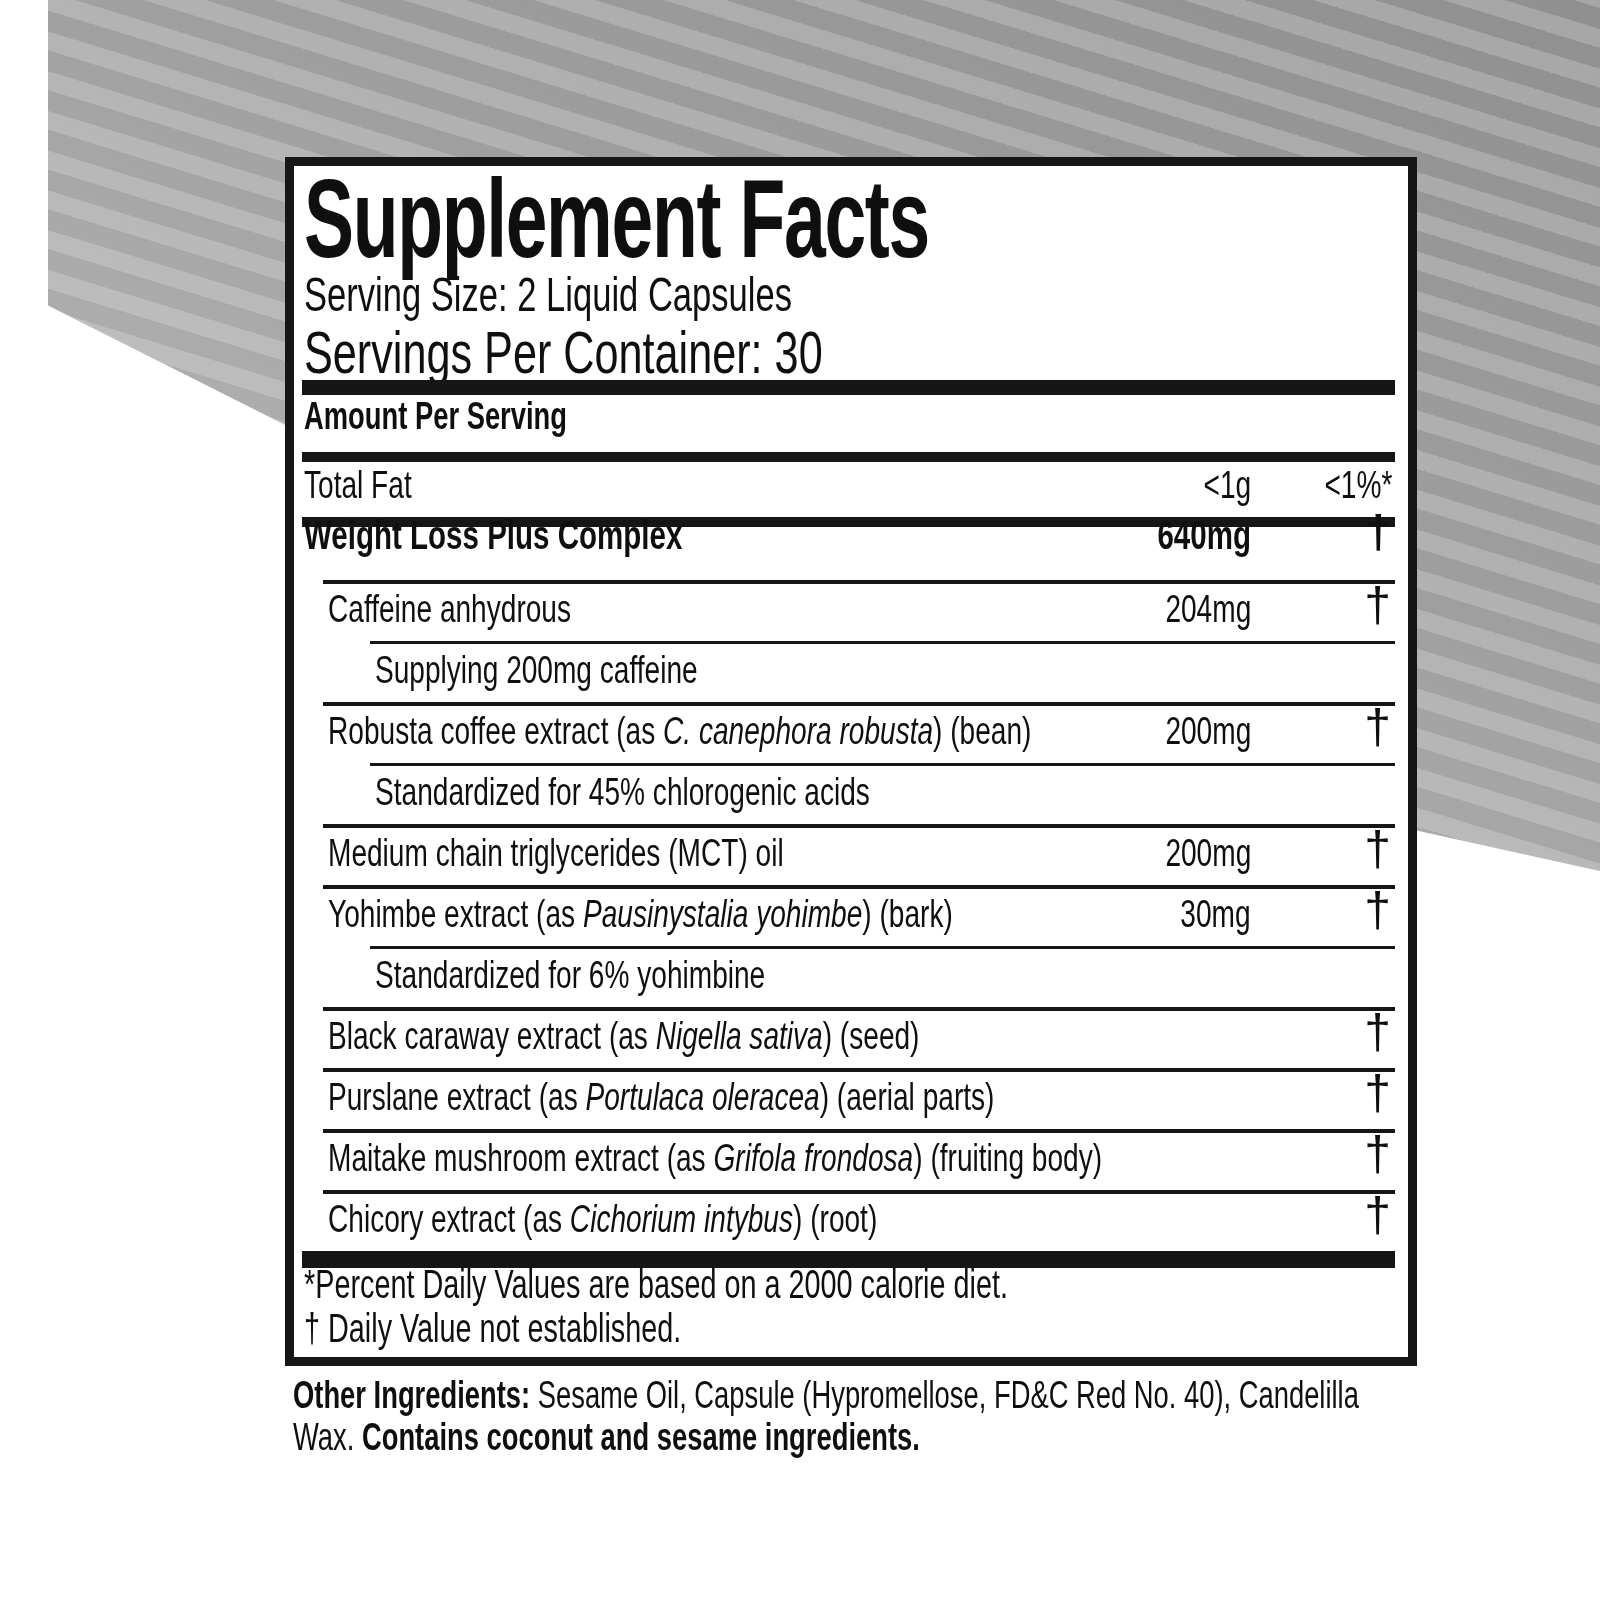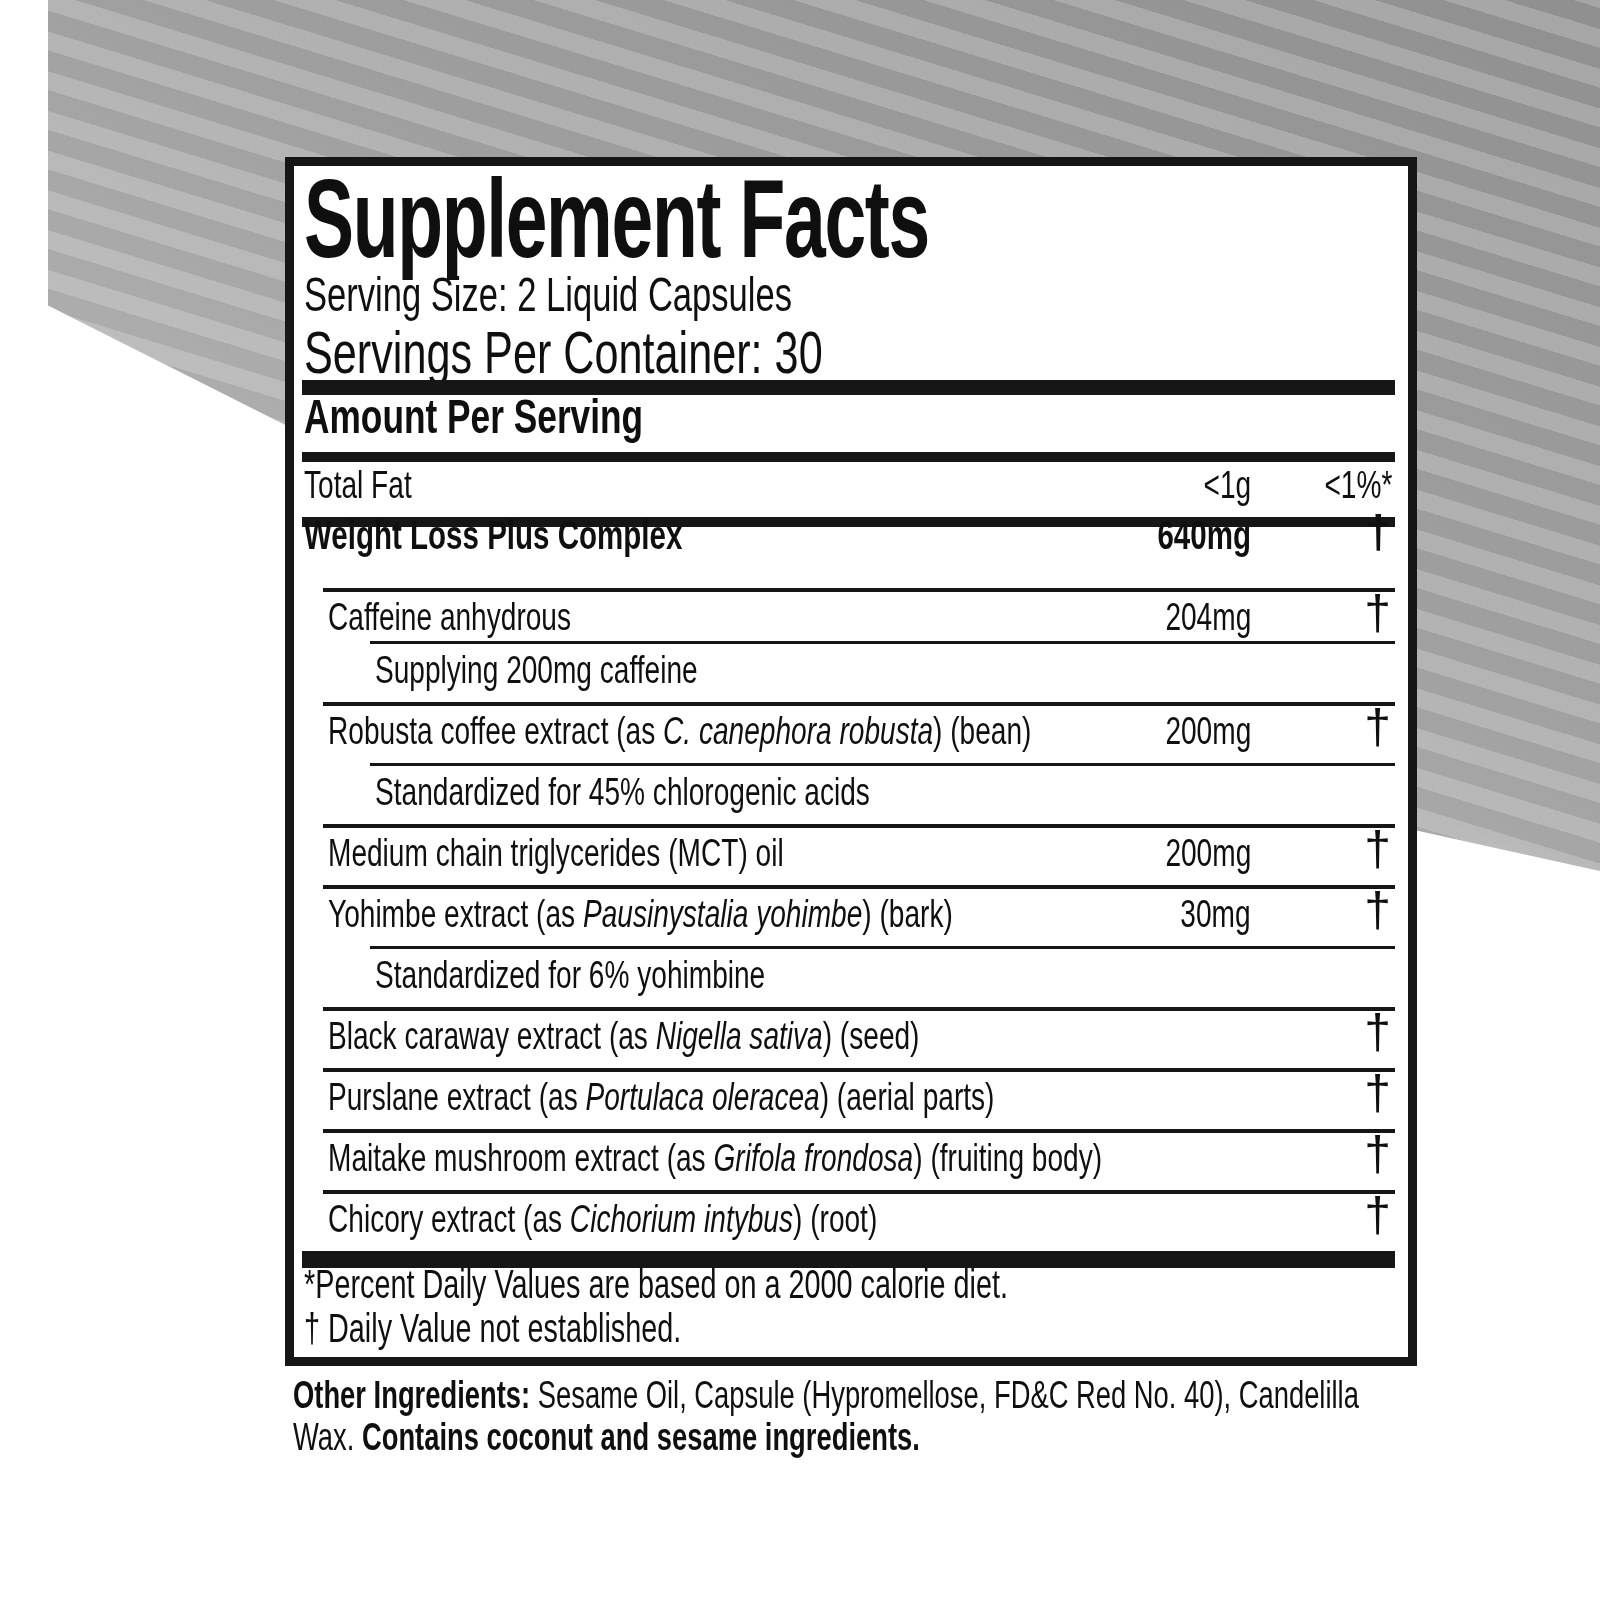--- a/index.html
+++ b/index.html
@@ -36,21 +36,21 @@
   .title-block { left:10px; top:-3px; font-size:112px; font-weight:bold; line-height:112px; letter-spacing:-2px; }
   .ss-line1 { left:10px; top:104px; font-size:48px; line-height:50px; }
   .ss-line2 { left:10px; top:162px; font-size:60px; line-height:50px; }
 
   .bar { left:8px; right:13px; background:#161616; }
   .bar-top      { top:214px;  height:15px; }
   .bar-mid-a    { top:286px;  height:10px; }
   .bar-mid-b    { top:351px;  height:10px; }
   .bar-bottom   { top:1085px; height:17px; }
 
-  .hdr-amount { left:10px; top:229px; font-size:49px; font-weight:bold; line-height:42px; }
+  .hdr-amount { left:10px; top:229px; font-size:38px; font-weight:bold; line-height:42px; }
   .hdr-dv     { right:16px; top:229px; font-size:41px; font-weight:bold; line-height:42px; text-align:right; }
 
   .row-totalfat { left:0; right:0; top:296px; height:41px; font-size:39px; line-height:42px; }
   .row-totalfat .nm  { position:absolute; left:10px;  top:2px; }
   .row-totalfat .am  { position:absolute; right:157px; top:2px; text-align:right; }
   .row-totalfat .dvv { position:absolute; right:16px;  top:2px; text-align:right; }
 
   .row-complex { left:0; right:0; top:347px; height:51px; font-size:41px; font-weight:bold; line-height:44px; }
   .row-complex .nm { position:absolute; left:10px; top:0; }
   .row-complex .am { position:absolute; right:157px; top:0; text-align:right; }
@@ -110,21 +110,21 @@
 
     <div class="abs bar bar-mid-b"></div>
 
     <div class="abs row-complex">
       <span class="nm"><span class="cond">Weight Loss Plus Complex</span></span>
       <span class="am"><span class="cond right">640mg</span></span>
       <span class="dg">†</span>
     </div>
 
     <div class="abs rows-block">
-        <div class="ing-row lvl1" style="top: 8px; border-radius: 15px;">
+        <div class="ing-row lvl1" style="top: 0px; border-radius: 15px;">
     <div class="rule"></div>
     <div class="name-cell">
       <span class="cond"><span class="pre">Caffeine anhydrous</span><span class="it-seg"></span><span class="post"></span></span>
     </div>
     <div class="amt-cell">
       <span class="cond right amt">204mg</span>
     </div>
     <div class="dag-cell">†</div>
   </div>
         <div class="ing-row lvl2" style="top: 61px;">

